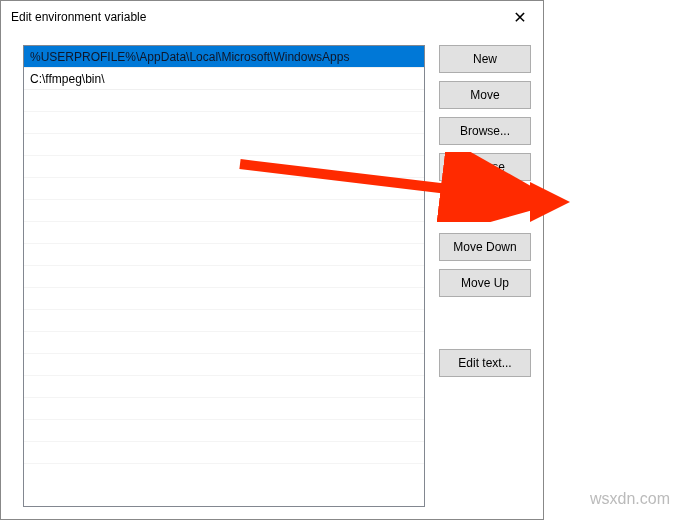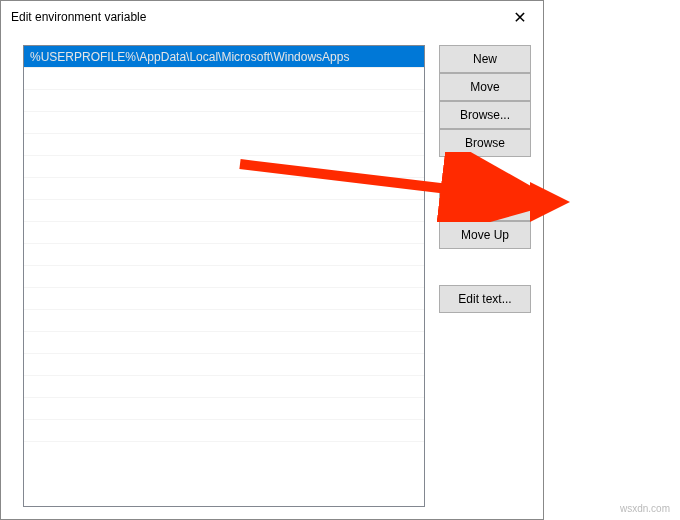--- a/index.html
+++ b/index.html
@@ -60,74 +60,75 @@
       height: 22px;
       line-height: 22px;
       padding: 0 6px;
       font-size: 12px;
       border-bottom: 1px solid #f0f0f0;
       white-space: nowrap;
       overflow: hidden;
     }
     .list-row.selected {
       background: #0078d7;
-      color: #e5e5e5;
+      color: #0f172a;
     }
     .list-row.empty {
       height: 22px;
       border-bottom: 1px solid #f4f4f4;
     }
     .button-col {
       width: 92px;
       display: flex;
       flex-direction: column;
-      gap: 0;
+      gap: 8px;
     }
     .btn {
       height: 28px;
       border: 1px solid #adadad;
       background: #e1e1e1;
       font-size: 12px;
       font-family: inherit;
       cursor: pointer;
       color: #000;
     }
     .spacer-lg { height: 36px; }
     .annotation-arrow {
       position: absolute;
       left: 230px;
       top: 152px;
       z-index: 10;
       pointer-events: none;
     }
     .watermark {
       position: absolute;
-      bottom: 6px;
+      bottom: 12px;
       right: 10px;
-      font-size: 10px;
+      font-size: 16px;
       color: #bbb;
       z-index: 20;
     }
   </style>
 </head>
 <body>
 
 <div class="dialog">
 
   <div class="titlebar">
     <span class="titlebar-title">Edit environment variable</span>
     <div class="close-btn">
       <span>✕</span>
     </div>
   </div>
 
   <div class="content">
 
     <div class="listbox">
       <div class="list-row selected">%USERPROFILE%\AppData\Local\Microsoft\WindowsApps</div>
+      <div class="list-row">C:\ffmpeg\bin\</div>
       <div class="list-row empty"></div>
       <div class="list-row empty"></div>
       <div class="list-row empty"></div>
       <div class="list-row empty"></div>
       <div class="list-row empty"></div>
       <div class="list-row empty"></div>
       <div class="list-row empty"></div>
       <div class="list-row empty"></div>
       <div class="list-row empty"></div>
       <div class="list-row empty"></div>

